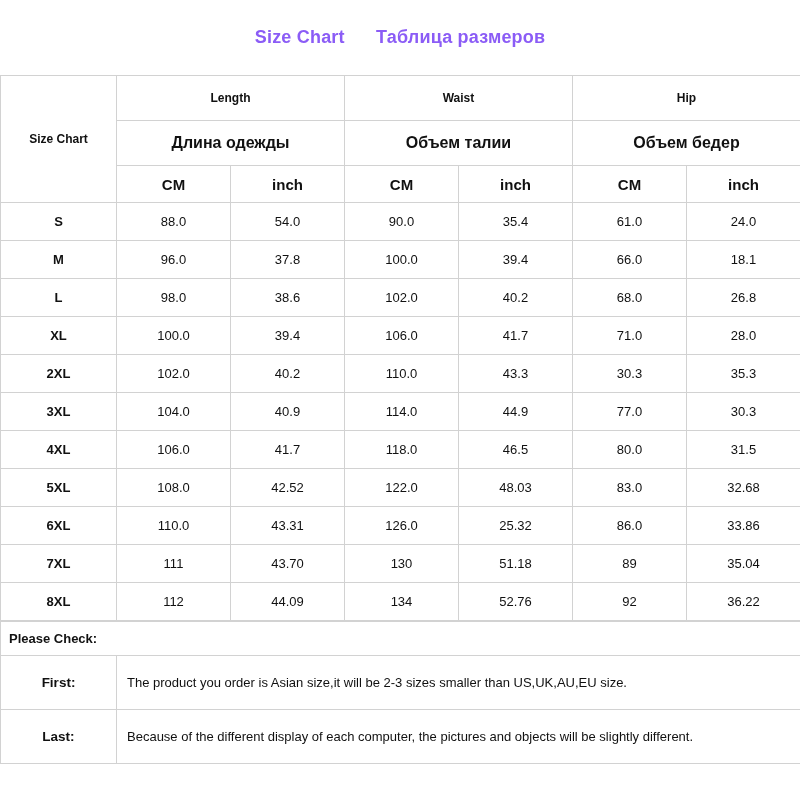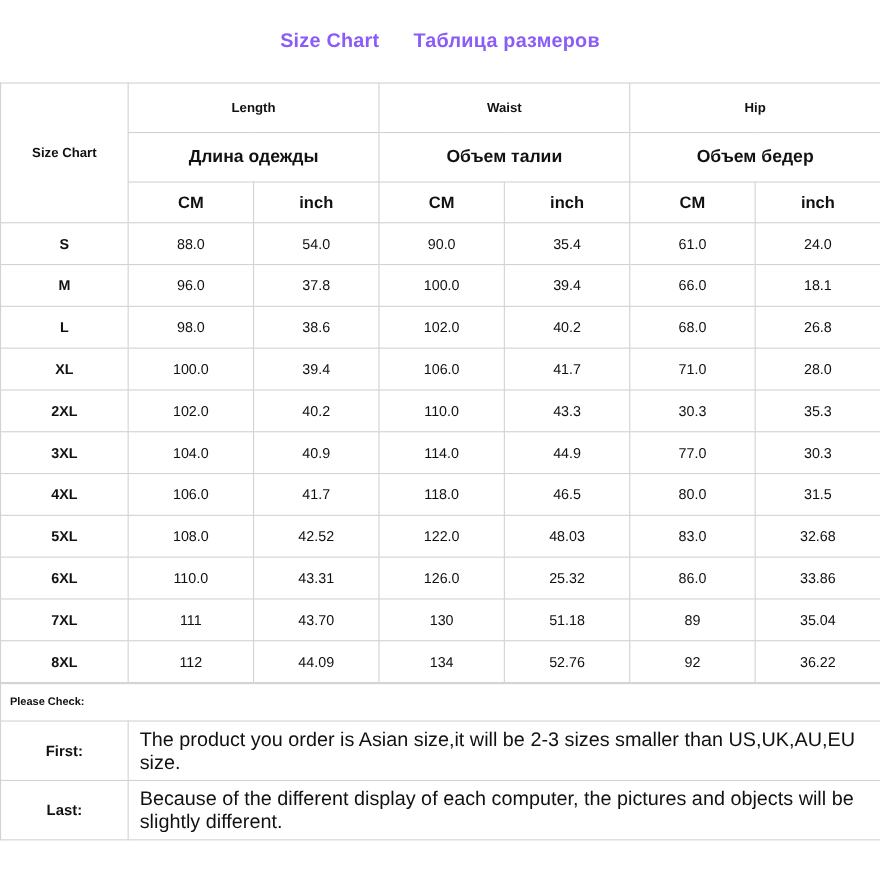--- a/index.html
+++ b/index.html
@@ -90,26 +90,26 @@
     vertical-align: middle;
     background: #ffffff;
     color: #111111;
   }
   col.n-label { width: 116px; }
   col.n-text  { width: 684px; }
 
   tr.please-row td {
     height: 33px;
     font-weight: bold;
-    font-size: 10px;
+    font-size: 13px;
     text-align: left;
   }
   tr.note-row td {
     height: 53px;
-    font-size: 18px;
+    font-size: 13px;
   }
   tr.note-row td.note-label {
     font-weight: bold;
     font-size: 13.5px;
     text-align: center;
   }
   tr.note-row td.note-text {
     text-align: left;
     font-weight: normal;
     padding-left: 10px;

